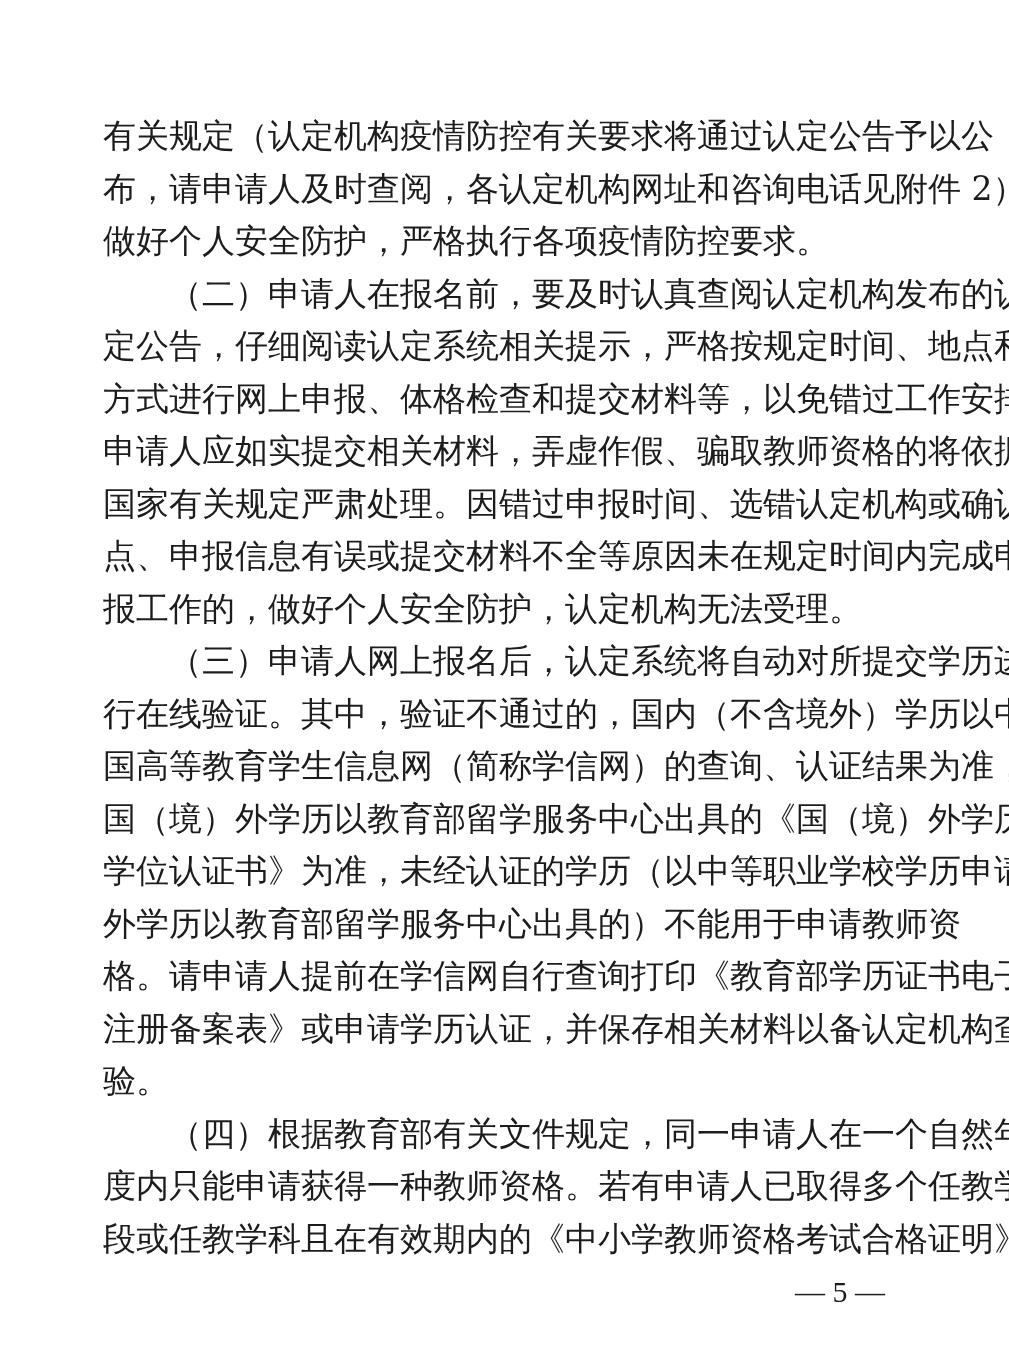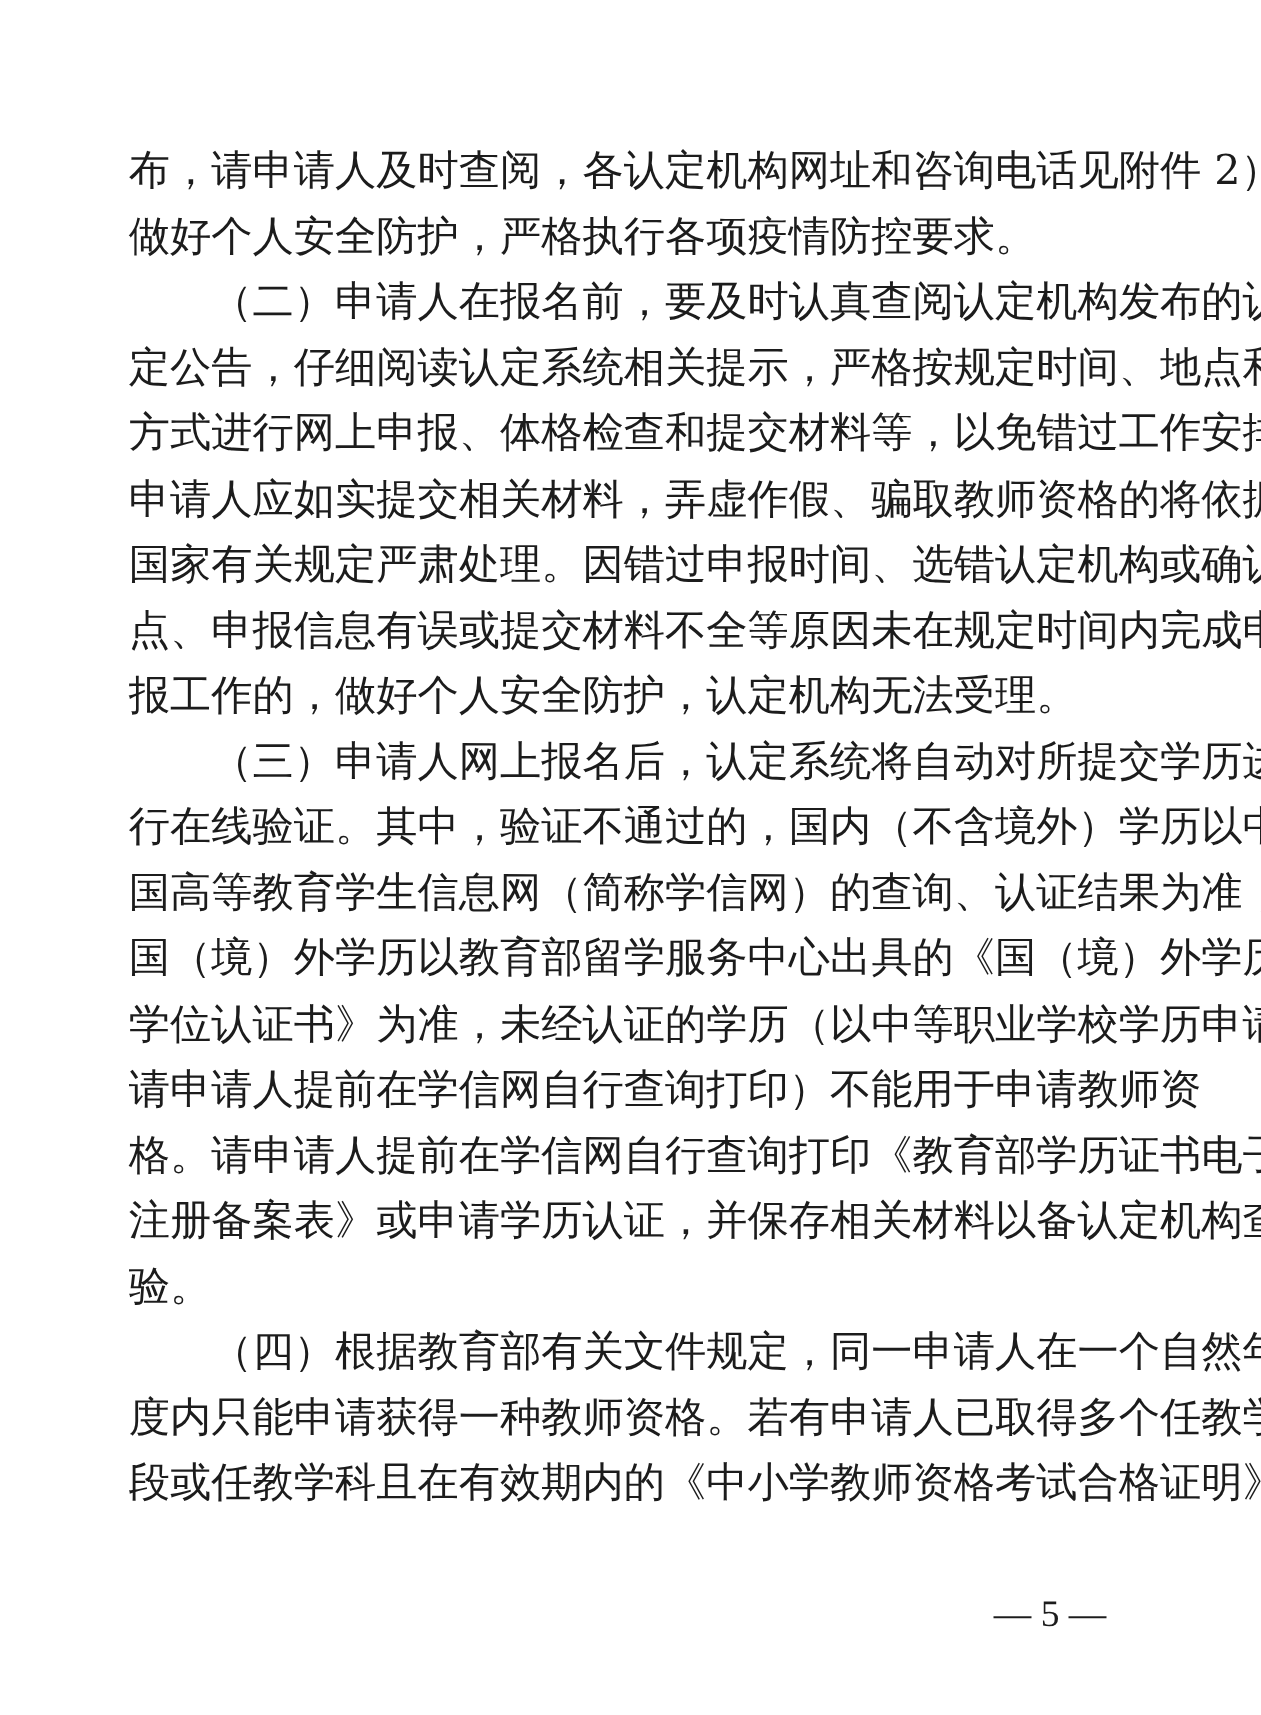--- a/index.html
+++ b/index.html
@@ -33,20 +33,21 @@
       height: 52.5px;
       line-height: 52.5px;
       font-size: 33px;
       white-space: nowrap;
       text-align: justify;
       text-align-last: justify;
       letter-spacing: 0px;
     }
     .line.last {
       text-align-last: left;
+      font-family: Liberation Serif, serif;
     }
     .line.indent {
       padding-left: 66px;
     }
     .page-number {
       position: absolute;
       left: 790px;
       top: 1274px;
       width: 100px;
       font-family: "Liberation Serif", "DejaVu Serif", serif;
@@ -57,41 +58,42 @@
       white-space: nowrap;
     }
   </style>
 </head>
 <body>
 
 <div class="page">
   <div class="body-text">
 
     <div>
+      <span class="line">有关规定（认定机构疫情防控有关要求将通过认定公告予以公</span>
       <span class="line">布，请申请人及时查阅，各认定机构网址和咨询电话见附件 2），</span>
       <span class="line last">做好个人安全防护，严格执行各项疫情防控要求。</span>
     </div>
 
     <div>
       <span class="line indent">（二）申请人在报名前，要及时认真查阅认定机构发布的认</span>
       <span class="line">定公告，仔细阅读认定系统相关提示，严格按规定时间、地点和</span>
       <span class="line">方式进行网上申报、体格检查和提交材料等，以免错过工作安排。</span>
       <span class="line">申请人应如实提交相关材料，弄虚作假、骗取教师资格的将依据</span>
       <span class="line">国家有关规定严肃处理。因错过申报时间、选错认定机构或确认</span>
       <span class="line">点、申报信息有误或提交材料不全等原因未在规定时间内完成申</span>
       <span class="line last">报工作的，做好个人安全防护，认定机构无法受理。</span>
     </div>
 
     <div>
       <span class="line indent">（三）申请人网上报名后，认定系统将自动对所提交学历进</span>
       <span class="line">行在线验证。其中，验证不通过的，国内（不含境外）学历以中</span>
       <span class="line">国高等教育学生信息网（简称学信网）的查询、认证结果为准，</span>
       <span class="line">国（境）外学历以教育部留学服务中心出具的《国（境）外学历</span>
       <span class="line">学位认证书》为准，未经认证的学历（以中等职业学校学历申请</span>
-      <span class="line">请申请人提前在学信网自行查询打印）不能用于申请教师资</span>
+      <span class="line">外学历以教育部留学服务中心出具的）不能用于申请教师资</span>
       <span class="line">格。请申请人提前在学信网自行查询打印《教育部学历证书电子</span>
       <span class="line">注册备案表》或申请学历认证，并保存相关材料以备认定机构查</span>
       <span class="line last">验。</span>
     </div>
 
     <div>
       <span class="line indent">（四）根据教育部有关文件规定，同一申请人在一个自然年</span>
       <span class="line">度内只能申请获得一种教师资格。若有申请人已取得多个任教学</span>
       <span class="line">段或任教学科且在有效期内的《中小学教师资格考试合格证明》</span>
     </div>

